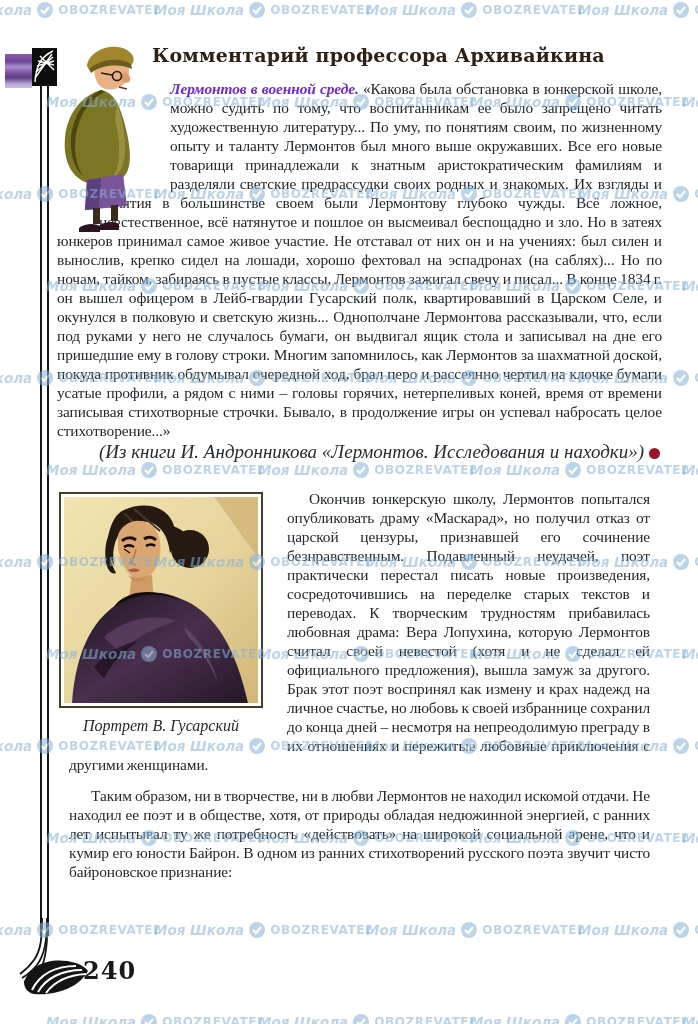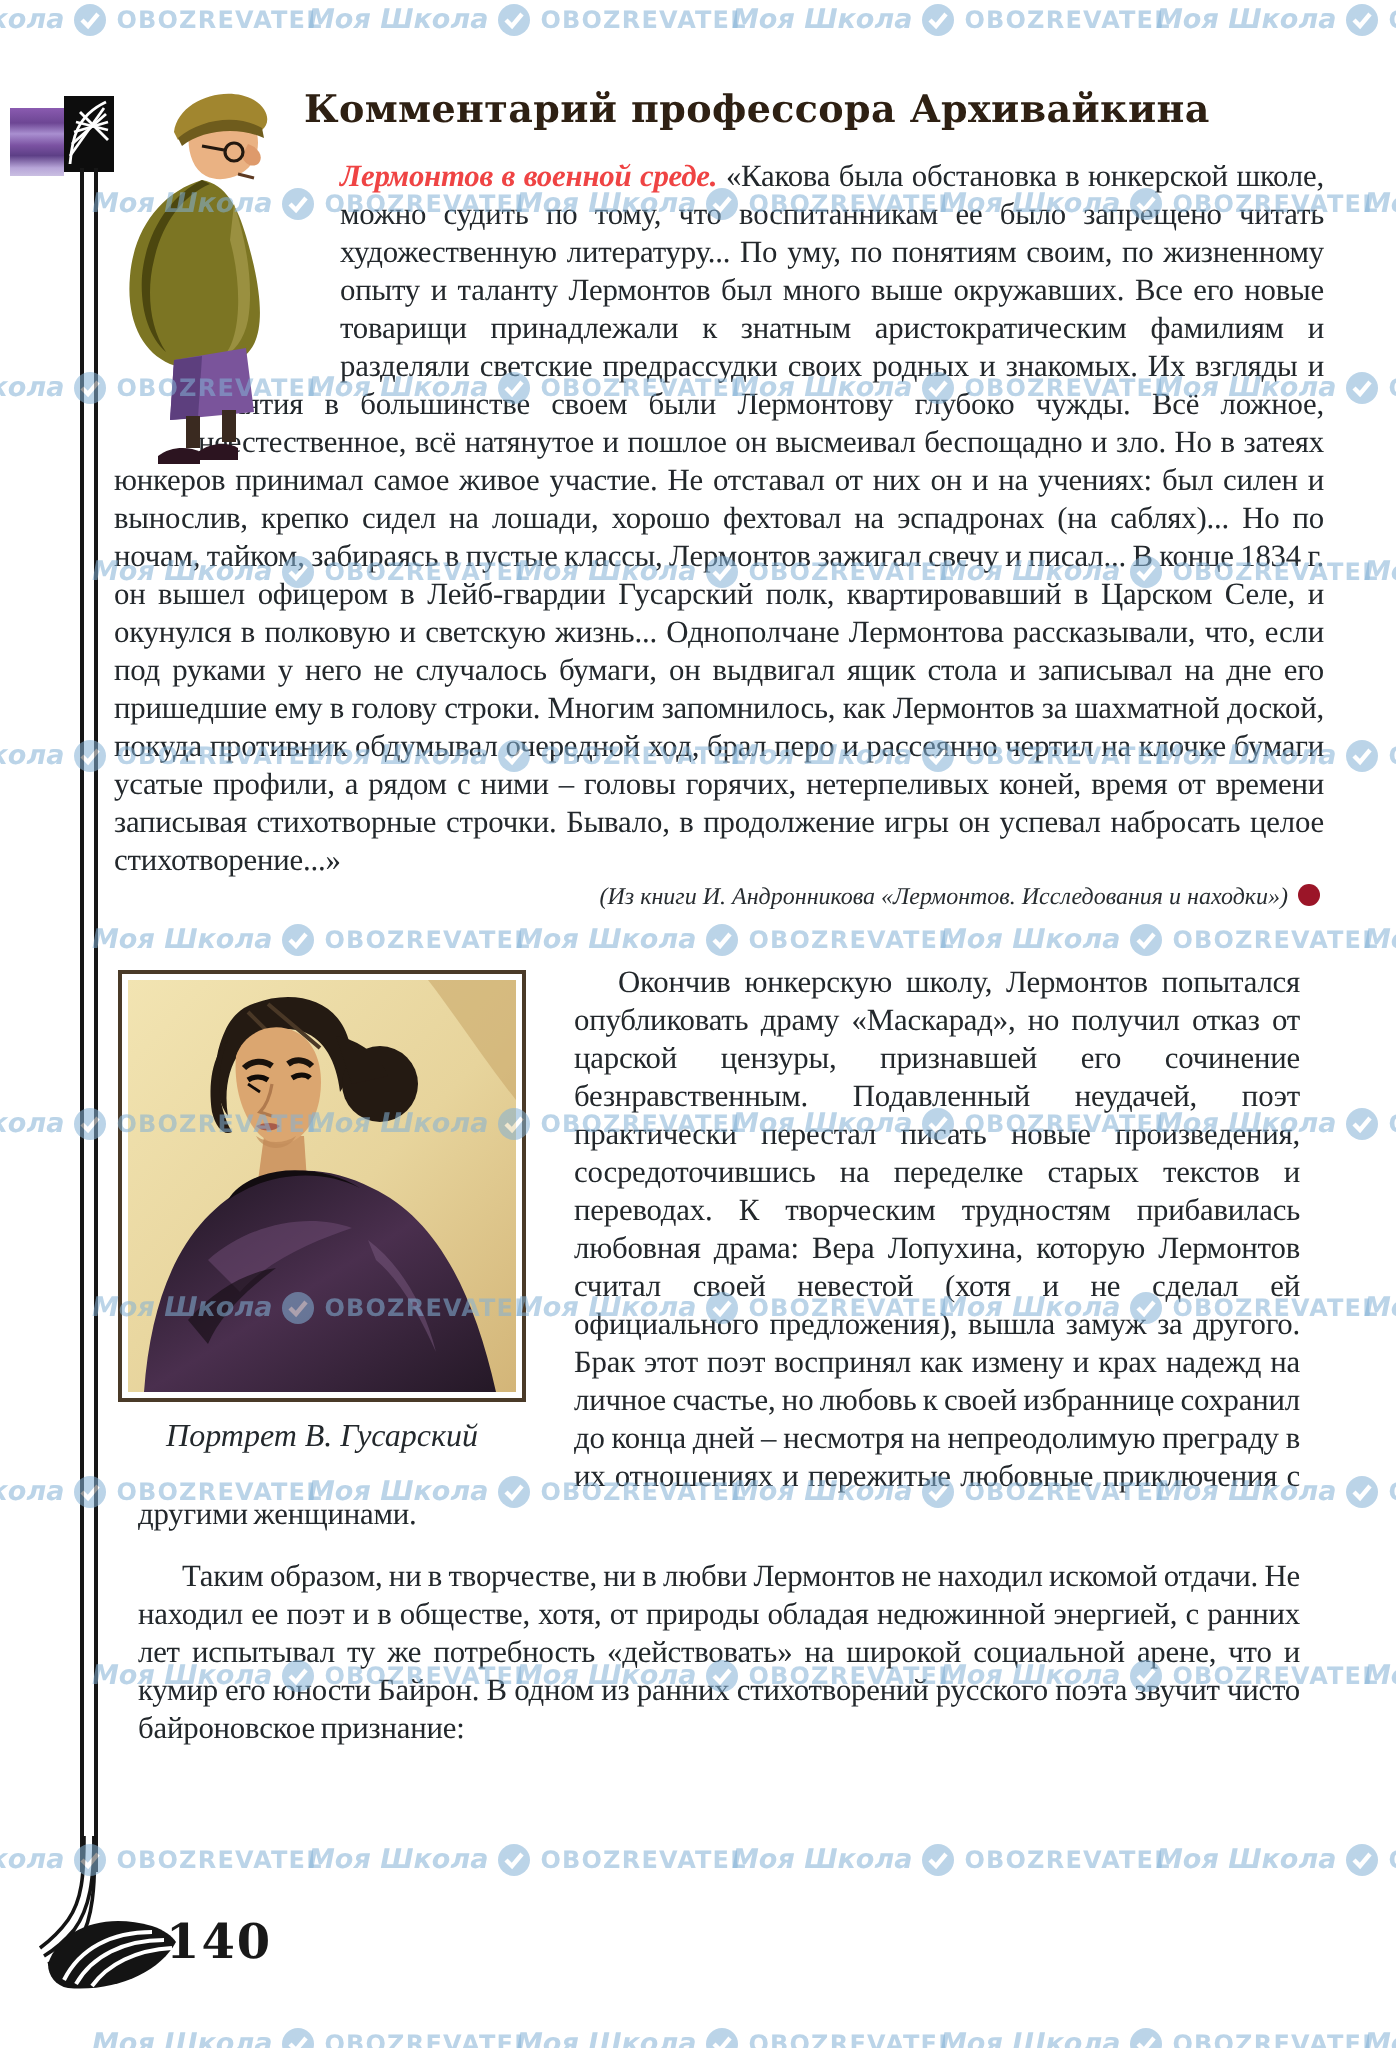--- a/index.html
+++ b/index.html
@@ -30,24 +30,24 @@
     margin:0 0 13px 95px;
     font:bold 19px "DejaVu Serif",serif; color:#2e2013; letter-spacing:.2px;
   }
   .professor{position:absolute; left:4px; top:-2px; z-index:1;}
   .quote-para{
     margin:0; font-size:15.4px; line-height:19px; text-align:justify;
     hyphens:auto; -webkit-hyphens:auto; word-spacing:-0.8px; letter-spacing:-0.1px;
   }
   .sp1{float:left; width:113px; height:96px;}
   .sp2{float:left; clear:left; width:42px; height:42px;}
-  .lead{color:#ef4444; font-weight:bold; font-style:italic;}
+  .lead{color:#6d28d9; font-weight:bold; font-style:italic;}
   .citation{
     clear:both; margin:1px 2px 0 0; text-align:right;
-    font-style:italic; font-size:12px; color:#272c30;
+    font-style:italic; font-size:19px; color:#272c30;
   }
   .dot{
     display:inline-block; width:11px; height:11px; border-radius:50%;
     background:#9b1528; margin-left:5px; vertical-align:-1px;
   }
   .section{margin-top:26px;}
   .portrait-fig{
     float:left; width:204px; margin:3px 24px 2px 2px;
   }
   .portrait-frame{
@@ -100,21 +100,21 @@
       <path d="M29,0 C30,26 28,42 22,52 C18,58 12,62 6,64"></path>
     </g>
     <path d="M6,64 C12,46 34,38 58,45 C64,47 68,50 70,53 C62,68 40,78 16,76 C10,75 6,70 6,64 Z" fill="#141414"></path>
     <g stroke="#ffffff" stroke-width="2" fill="none">
       <path d="M14,72 C22,56 38,48 58,48"></path>
       <path d="M20,74 C28,60 44,52 64,52"></path>
       <path d="M28,75 C36,64 50,57 68,56"></path>
     </g>
   </svg>
 
-  <div class="pagenum">140</div>
+  <div class="pagenum">240</div>
 
   <div class="content">
 
     <svg class="professor" width="104" height="200" viewBox="0 0 104 200">
 
       <path d="M34,22 C36,12 50,8 60,14 C68,19 70,30 66,38 C62,46 50,50 42,46 C34,42 32,30 34,22 Z" fill="#eab283"></path>
 
       <path d="M63,30 C69,32 71,37 68,40 C65,42 61,40 60,36 Z" fill="#de9a6b"></path>
 
       <path d="M26,24 C28,8 52,0 66,8 C74,13 74,20 70,23 C58,16 38,18 28,28 Z" fill="#a1862f"></path>

